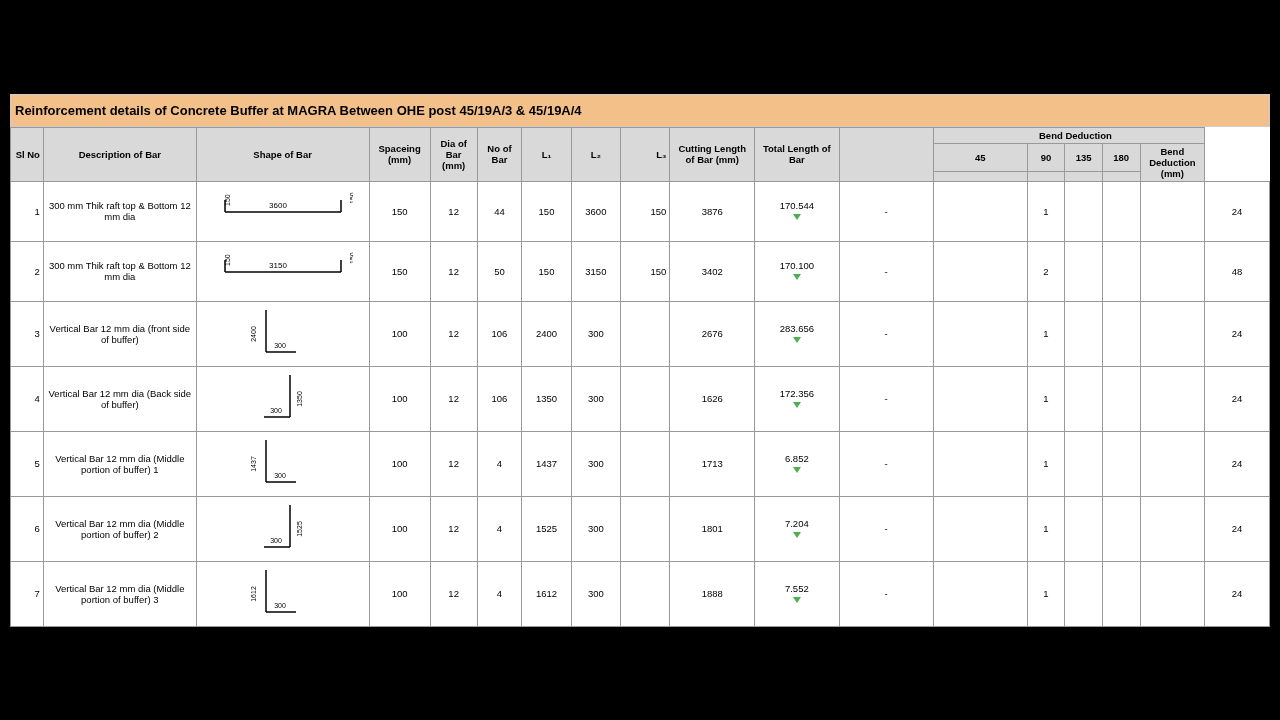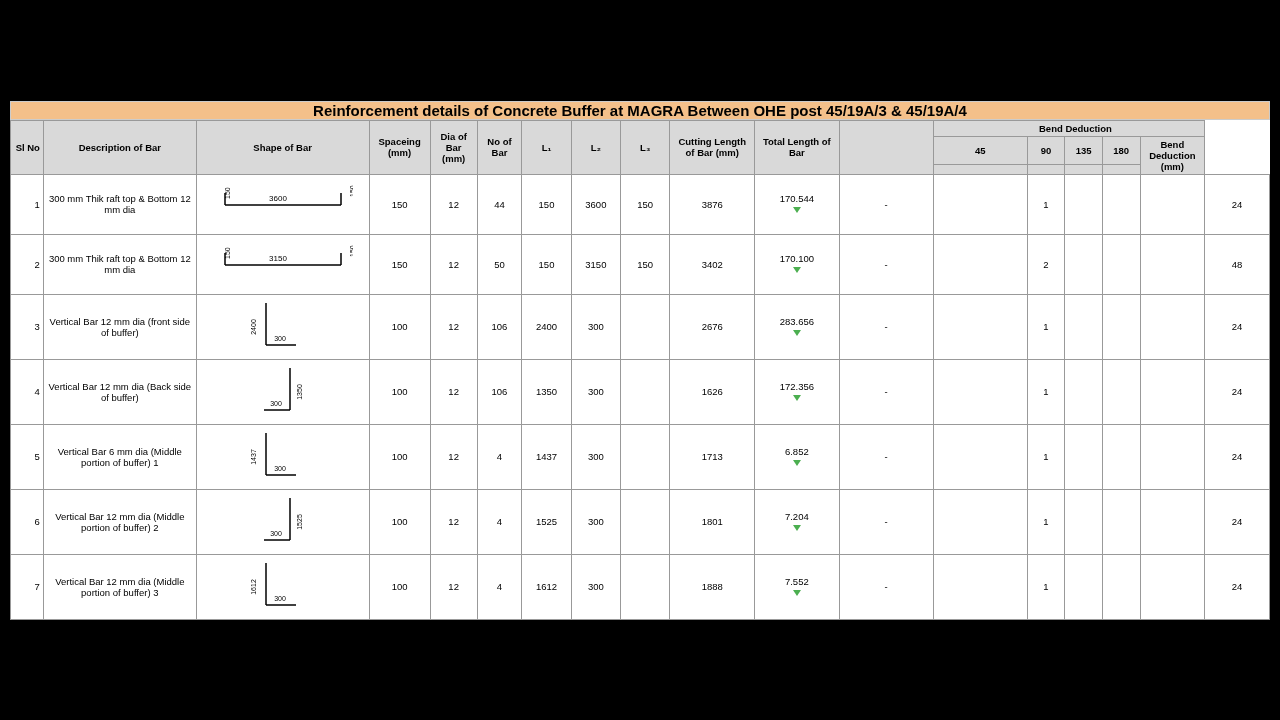--- a/index.html
+++ b/index.html
@@ -13,24 +13,24 @@
       overflow: hidden;
     }
     .outer-wrapper {
       width: 1260px;
       background: #fff;
       font-family: Arial, sans-serif;
       font-size: 10px;
     }
     .title-bar {
       background: #f4c08a;
-      text-align: center;
-      font-weight: bold;
-      font-size: 15px;
-      padding: 0 4px;
+      text-align: left;
+      font-weight: bold;
+      font-size: 13px;
+      padding: 8px 4px;
       border: 1px solid #ccc;
     }
     table {
       width: 100%;
       border-collapse: collapse;
     }
     th, td {
       border: 1px solid #999;
       text-align: center;
       vertical-align: middle;
@@ -59,21 +59,21 @@
     tr:nth-child(odd) td { background: #fff; }
     tr:nth-child(even) td { background: #fff; }
     .col-si { width: 28px; text-align: right; }
     .col-desc { width: 130px; }
     .col-shape { width: 145px; margin-left: 8px; }
     .col-spacing { width: 52px; }
     .col-dia { width: 40px; }
     .col-no { width: 38px; }
     .col-l1 { width: 42px; }
     .col-l2 { width: 42px; }
-    .col-l3 { width: 42px; }
+    .col-l3 { width: 42px; text-align: right; }
     .col-cut { width: 72px; }
     .col-total { width: 72px; }
     .col-empty { width: 80px; }
     .col-45 { width: 32px; }
     .col-90 { width: 32px; }
     .col-135 { width: 32px; }
     .col-180 { width: 32px; }
     .col-bend-mm { width: 55px; }
   </style>
 </head>
@@ -212,21 +212,21 @@
     <td class="col-total">-</td>
     <td class="col-empty"></td>
     <td class="col-45">1</td>
     <td class="col-90"></td>
     <td class="col-135"></td>
     <td class="col-180"></td>
     <td class="col-bend-mm">24</td>
   </tr>
         <tr>
     <td class="col-si">5</td>
-    <td class="col-desc">Vertical Bar 6 mm dia (Middle portion of buffer) 1</td>
+    <td class="col-desc">Vertical Bar 12 mm dia (Middle portion of buffer) 1</td>
     <td class="col-shape shape-cell"><svg viewBox="0 0 90 58" width="90" height="58" xmlns="http://www.w3.org/2000/svg">
       <line x1="28" y1="6" x2="28" y2="48" stroke="#000" stroke-width="1.5"></line>
       <line x1="28" y1="48" x2="58" y2="48" stroke="#000" stroke-width="1.5"></line>
       <text x="18" y="30" font-size="7" text-anchor="middle" fill="#000" transform="rotate(-90,18,30)">1437</text>
       <text x="42" y="44" font-size="7" text-anchor="middle" fill="#000">300</text>
     </svg></td>
     <td class="col-spacing">100</td>
     <td class="col-dia">12</td>
     <td class="col-no">4</td>
     <td class="col-l1">1437</td>

